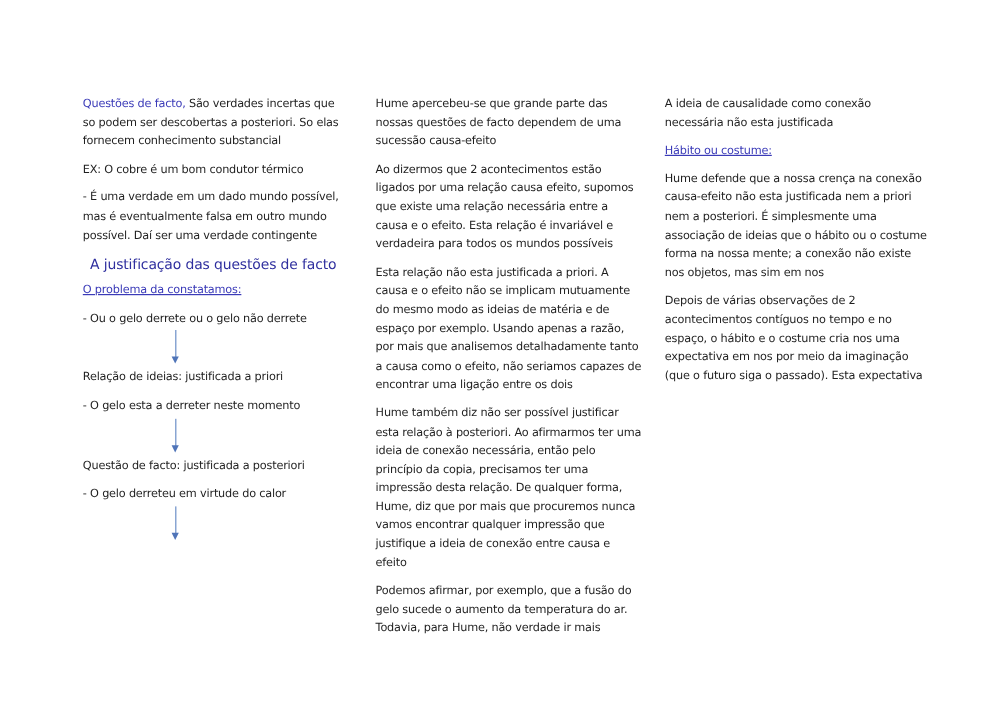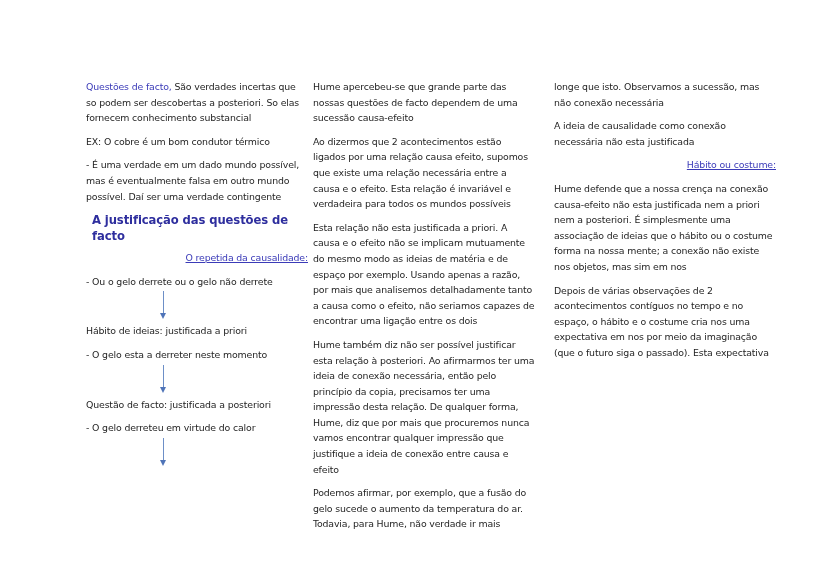--- a/index.html
+++ b/index.html
@@ -5,56 +5,56 @@
     html, body { margin: 0; padding: 0; background: #ffffff; }
     body {
       width: 828px; height: 586px; position: relative; overflow: hidden;
       font-family: "DejaVu Sans", sans-serif;
       color: #1f1f1f;
       font-size: 9.4px;
       line-height: 15.6px;
       letter-spacing: -0.15px;
     }
     .col { position: absolute; top: 79px; width: 222px; }
-    #col1 { left: 86px; }
+    #col1 { left: 69px; }
     #col2 { left: 313px; }
     #col3 { left: 554px; }
     p { margin: 0 0 8px 0; }
     .blue { color: #3b3bb8; }
-    .link { color: #3b3bb8; text-decoration: underline; text-align: right; }
+    .link { color: #3b3bb8; text-decoration: underline; }
     h2 {
-      margin: 1px 0 6px 6px; font-size: 11.6px; font-weight: bold; color: #2e2e9e;
+      margin: 1px 0 6px 6px; font-size: 11.6px; font-weight: normal; color: #2e2e9e;
       line-height: 16px; letter-spacing: -0.1px;
     }
     .arrow { position: relative; height: 30px; margin: -6px 0 2px 0; }
     .arrow .shaft {
       position: absolute; left: 77px; top: 0; width: 1px; height: 24px; background: #6d8fc7;
     }
     .arrow .head {
       position: absolute; left: 74px; top: 22px; width: 0; height: 0;
       border-left: 3.5px solid transparent; border-right: 3.5px solid transparent;
       border-top: 6px solid #4f74b8;
     }
   </style>
 </head>
 <body>
 
 <div id="col1" class="col">
   <p><span class="blue">Questões de facto,</span><span> São verdades incertas que so podem ser descobertas a posteriori. So elas fornecem conhecimento substancial</span></p>
   <p>EX: O cobre é um bom condutor térmico</p>
   <p>- É uma verdade em um dado mundo possível, mas é eventualmente falsa em outro mundo possível. Daí ser uma verdade contingente</p>
   <h2>A justificação das questões de facto</h2>
-  <p class="link">O repetida da causalidade:</p>
+  <p class="link">O problema da constatamos:</p>
 
   <p>- Ou o gelo derrete ou o gelo não derrete</p>
   <div class="arrow">
       <div class="shaft"></div>
       <div class="head"></div>
     </div>
-  <p>Hábito de ideias: justificada a priori</p>
+  <p>Relação de ideias: justificada a priori</p>
   <p>- O gelo esta a derreter neste momento</p>
   <div class="arrow">
       <div class="shaft"></div>
       <div class="head"></div>
     </div>
   <p>Questão de facto: justificada a posteriori</p>
   <p>- O gelo derreteu em virtude do calor</p>
   <div class="arrow">
       <div class="shaft"></div>
       <div class="head"></div>
@@ -63,18 +63,17 @@
 
 <div id="col2" class="col">
   <p>Hume apercebeu-se que grande parte das nossas questões de facto dependem de uma sucessão causa-efeito</p>
   <p>Ao dizermos que 2 acontecimentos estão ligados por uma relação causa efeito, supomos que existe uma relação necessária entre a causa e o efeito. Esta relação é invariável e verdadeira para todos os mundos possíveis</p>
   <p>Esta relação não esta justificada a priori. A causa e o efeito não se implicam mutuamente do mesmo modo as ideias de matéria e de espaço por exemplo. Usando apenas a razão, por mais que analisemos detalhadamente tanto a causa como o efeito, não seriamos capazes de encontrar uma ligação entre os dois</p>
   <p>Hume também diz não ser possível justificar esta relação à posteriori. Ao afirmarmos ter uma ideia de conexão necessária, então pelo princípio da copia, precisamos ter uma impressão desta relação. De qualquer forma, Hume, diz que por mais que procuremos nunca vamos encontrar qualquer impressão que justifique a ideia de conexão entre causa e efeito</p>
   <p>Podemos afirmar, por exemplo, que a fusão do gelo sucede o aumento da temperatura do ar. Todavia, para Hume, não verdade ir mais</p>
 </div>
 
 <div id="col3" class="col">
-  <p>longe que isto. Observamos a sucessão, mas não conexão necessária</p>
   <p>A ideia de causalidade como conexão necessária não esta justificada</p>
   <p class="link">Hábito ou costume:</p>
   <p>Hume defende que a nossa crença na conexão causa-efeito não esta justificada nem a priori nem a posteriori. É simplesmente uma associação de ideias que o hábito ou o costume forma na nossa mente; a conexão não existe nos objetos, mas sim em nos</p>
   <p>Depois de várias observações de 2 acontecimentos contíguos no tempo e no espaço, o hábito e o costume cria nos uma expectativa em nos por meio da imaginação (que o futuro siga o passado). Esta expectativa</p>
 </div>
 
 </body></html>

